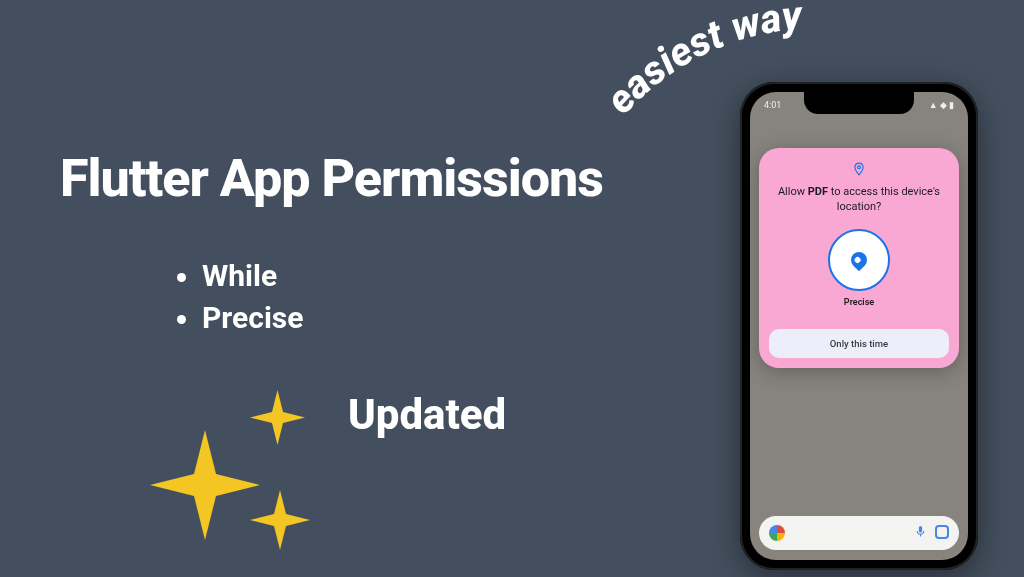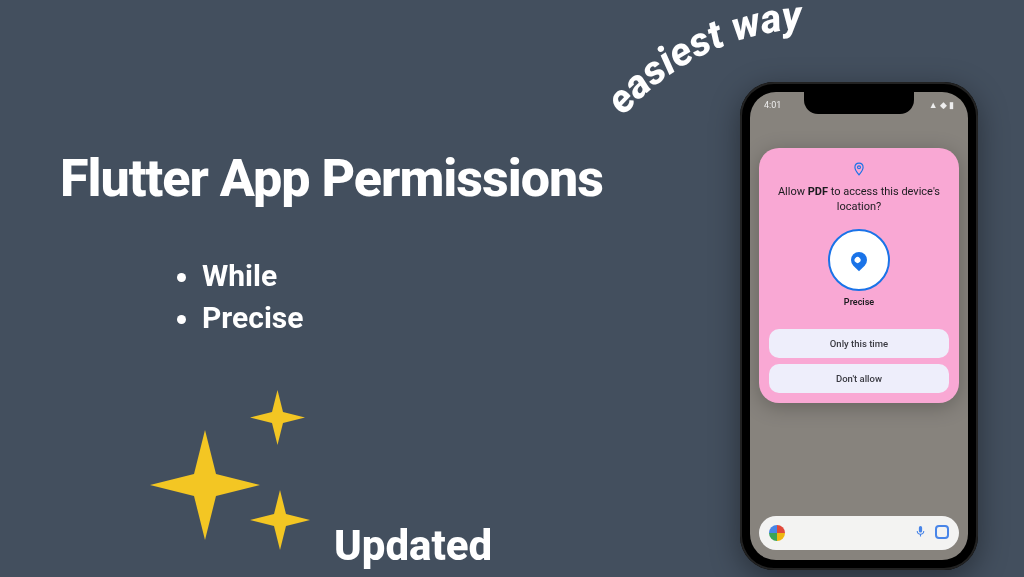--- a/index.html
+++ b/index.html
@@ -29,22 +29,22 @@
     font-size: 30px;
     font-weight: 700;
     line-height: 1.4;
   }
   .bullets li { list-style: disc; margin-left: 22px; }
   .updated-wrap {
     position: absolute;
     left: 150px;
     top: 390px;
     display: flex;
-    align-items: flex-end;
-    gap: 4px;
+    align-items: flex-start;
+    gap: 18px;
   }
   .sparkles { width: 180px; height: 180px; position: relative; }
   .sparkle {
     position: absolute;
     background: #f3c623;
   }
   .sparkle::before,
   .sparkle::after {
     content: "";
     position: absolute;
@@ -298,21 +298,20 @@
       <div class="choice-row">
         <div class="choice precise">
           <div class="circ">
             <div class="pin-marker"></div>
           </div>
           <div class="lab">Precise</div>
         </div>
       </div>
 
       <div class="dialog-btn">Only this time</div>
-      <div class="dialog-btn">Don't allow</div>
     </div>
 
     <div class="searchbar">
       <div class="g"></div>
       <div class="right-icons">
         <span class="mic-icon">
           <svg width="13" height="13" viewBox="0 0 24 24" fill="#4285f4">
               <path d="M12 14a3 3 0 003-3V5a3 3 0 00-6 0v6a3 3 0 003 3zm5-3a5 5 0 01-10 0H5a7 7 0 006 6.92V21h2v-3.08A7 7 0 0019 11h-2z"></path>
             </svg>
         </span>

